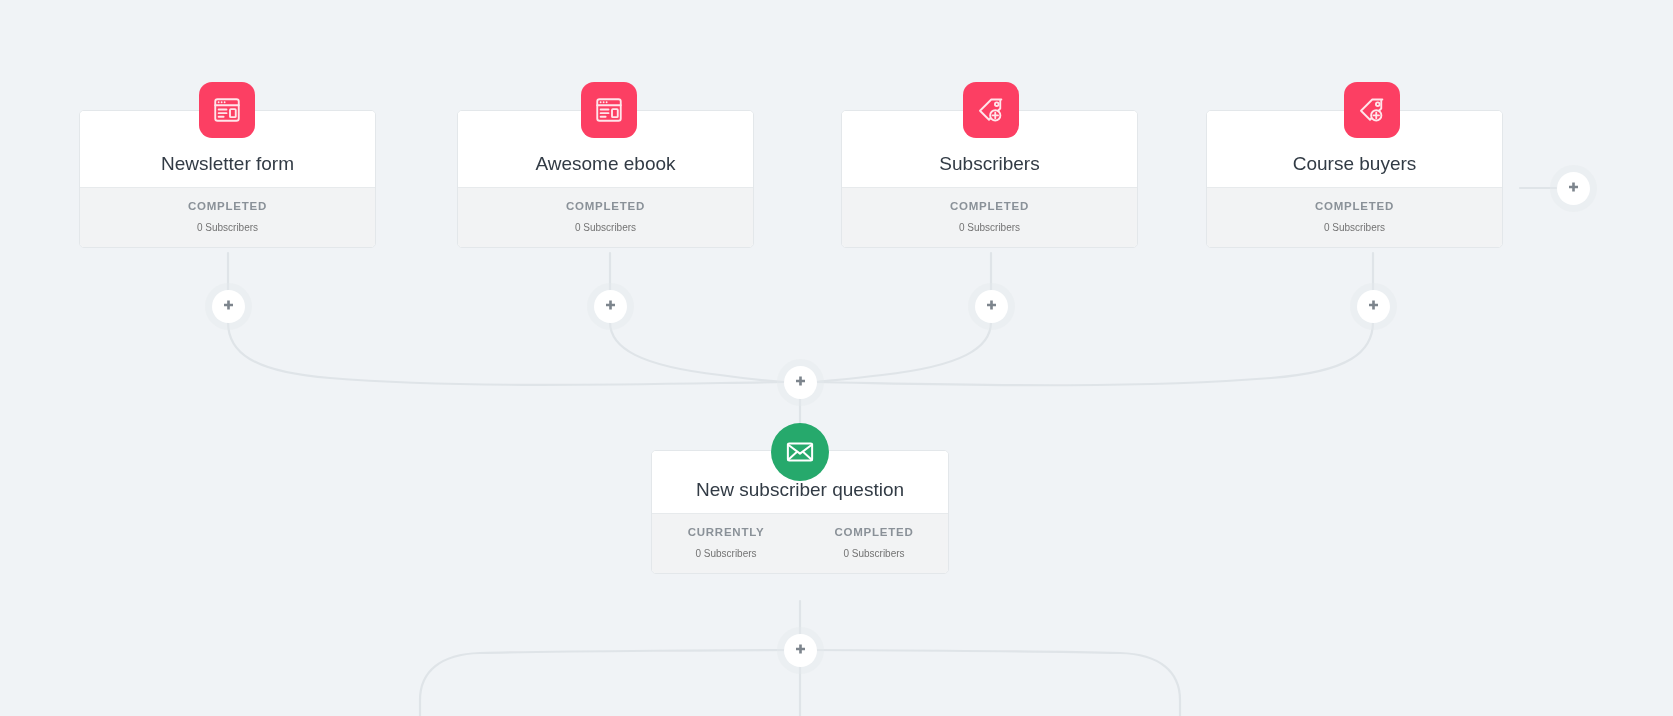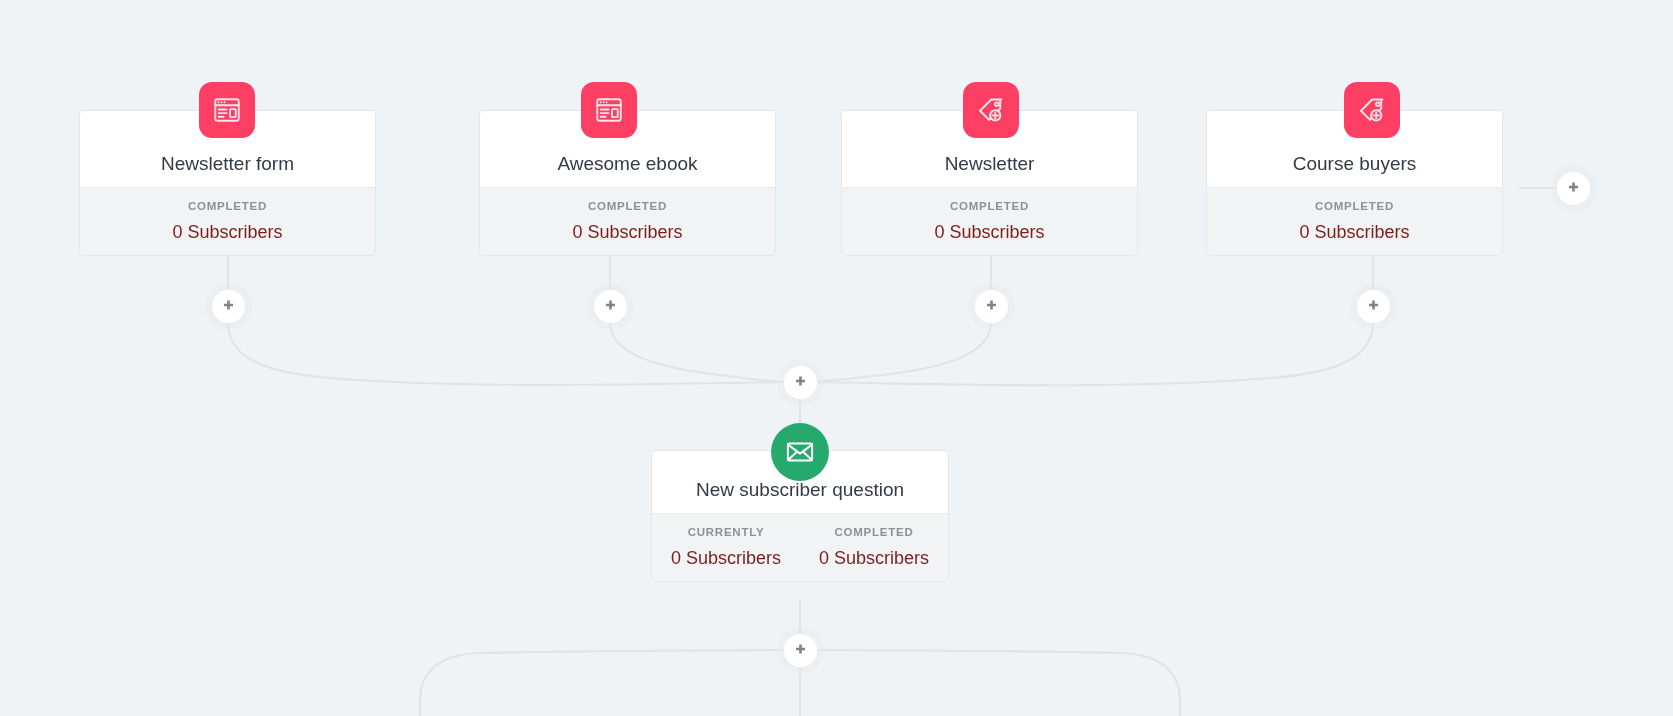--- a/index.html
+++ b/index.html
@@ -75,22 +75,22 @@
   .stat-label {
     font-size: 11.5px;
     font-weight: bold;
     letter-spacing: 0.75px;
     color: #8a9198;
     line-height: 1;
     display: block;
   }
 
   .stat-value {
-    font-size: 18px;
-    color: #7f1d1d;
+    font-size: 10px;
+    color: #737373;
     line-height: 1;
     display: block;
     margin-top: 10px;
     font-weight: 400;
   }
 
   
   .badge {
     position: absolute;
     width: 56px;
@@ -203,21 +203,21 @@
       <circle cx="5.3" cy="5.8" r="0.75" fill="#ffe5ea" stroke="none"></circle>
       <circle cx="7.7" cy="5.8" r="0.75" fill="#ffe5ea" stroke="none"></circle>
       <circle cx="10.1" cy="5.8" r="0.75" fill="#ffe5ea" stroke="none"></circle>
       <line x1="5.3" y1="11.6" x2="11.6" y2="11.6"></line>
       <line x1="5.3" y1="14.5" x2="11.6" y2="14.5"></line>
       <line x1="5.3" y1="17.4" x2="9.3" y2="17.4"></line>
       <rect x="14.4" y="11.3" width="4.6" height="6.4" rx="0.6"></rect>
     </svg>
   </div>
 
-  <div class="card" style="left:479px; top:110px;">
+  <div class="card" style="left:457px; top:110px;">
     <div class="card-head">
       <span class="card-title">Awesome ebook</span>
     </div>
     <div class="card-foot">
       <div class="stat">
         <span class="stat-label">COMPLETED</span>
         <span class="stat-value">0 Subscribers</span>
       </div>
     </div>
   </div>
@@ -230,21 +230,21 @@
       <circle cx="10.1" cy="5.8" r="0.75" fill="#ffe5ea" stroke="none"></circle>
       <line x1="5.3" y1="11.6" x2="11.6" y2="11.6"></line>
       <line x1="5.3" y1="14.5" x2="11.6" y2="14.5"></line>
       <line x1="5.3" y1="17.4" x2="9.3" y2="17.4"></line>
       <rect x="14.4" y="11.3" width="4.6" height="6.4" rx="0.6"></rect>
     </svg>
   </div>
 
   <div class="card" style="left:841px; top:110px;">
     <div class="card-head">
-      <span class="card-title">Newsletter</span>
+      <span class="card-title">Subscribers</span>
     </div>
     <div class="card-foot">
       <div class="stat">
         <span class="stat-label">COMPLETED</span>
         <span class="stat-value">0 Subscribers</span>
       </div>
     </div>
   </div>
   <div class="badge pink" style="left:963px; top:82px;">
     <svg width="30" height="30" viewBox="0 0 24 24" fill="none" stroke="#ffe5ea" stroke-width="1.5" stroke-linecap="round" stroke-linejoin="round">

